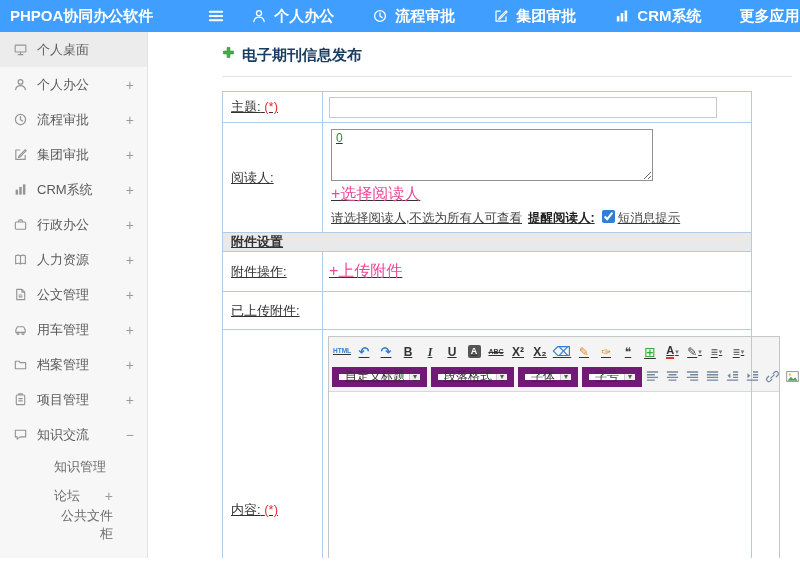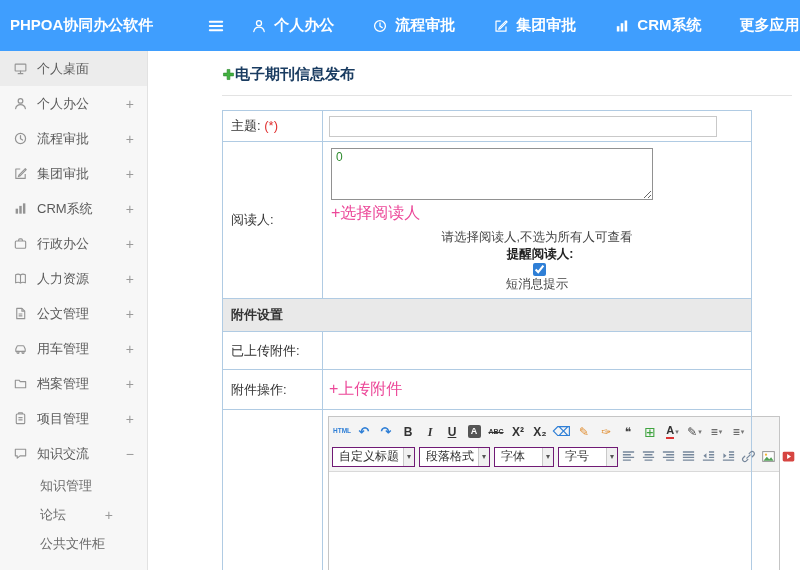--- a/index.html
+++ b/index.html
@@ -3,58 +3,58 @@
 <meta charset="utf-8">
 <style>
   * { box-sizing: border-box; }
   html,body { margin:0; padding:0; }
   body {
     width:800px; height:570px; overflow:hidden; background:#fff;
     font-family:"Liberation Sans","DejaVu Sans",sans-serif;
     -webkit-font-smoothing:antialiased;
   }
   
-  .topbar { height:51px; background:#3f9efe; display:flex; align-items:center; color:#fff; }
+  .topbar { height:32px; background:#3f9efe; display:flex; align-items:center; color:#fff; }
   .brand  { font-size:15px; font-weight:700; padding-left:10px; white-space:nowrap; }
   .menu-btn { margin-left:54px; display:flex; align-items:center; cursor:pointer; }
   .topnav { display:flex; align-items:center; margin-left:26px; gap:38px; }
   .nav-item { display:flex; align-items:center; gap:7px; font-size:15px; font-weight:600;
               color:#fff; text-decoration:none; cursor:pointer; white-space:nowrap; }
   .ic18 { width:18px; height:18px; color:#fff; }
   .ic16 { width:16px; height:16px; color:#fff; }
   
   .layout { display:flex; height:526px; }
   .sidebar { width:148px; flex:none; background:#f7f7f7; border-right:1px solid #e2e2e2; overflow:hidden; }
   .side-item { height:35px; display:flex; align-items:center; padding:0 13px; font-size:13px; color:#5a5a5a; cursor:pointer; }
   .side-item.active { background:#ececec; }
   .ic15 { width:15px; height:15px; color:#949494; flex:none; }
   .side-label { margin-left:9px; }
   .side-sign  { margin-left:auto; color:#9a9a9a; font-size:14px; }
-  .side-sub { height:29px; display:flex; align-items:center; padding:0 34px 0 40px; font-size:13px; color:#6b6b6b; cursor:pointer;text-align:right; }
+  .side-sub { height:29px; display:flex; align-items:center; padding:0 34px 0 54px; font-size:13px; color:#6b6b6b; cursor:pointer;text-align:right; }
   
   .content { flex:1; padding:14px 8px 0 74px; overflow:hidden; background:#fff; }
-  .page-head { display:flex; align-items:center; padding-bottom:11px; border-bottom:1px solid #e3e3e3; }
+  .page-head { display:flex; align-items:flex-start; gap:7px; padding-bottom:11px; border-bottom:1px solid #e3e3e3; }
   .ic13 { width:13px; height:13px; flex:none; }
   .page-title { font-size:15px; font-weight:700; color:#1a3c61; margin:0; }
   
   .form-table { border-collapse:collapse; table-layout:fixed; width:530px; margin-top:14px; }
-  .form-table td { border:1px solid #b0cbe3; font-size:13px; color:#333; vertical-align:middle; }
+  .form-table td { border:1px solid #b0cbe3; font-size:13px; color:#333; vertical-align:middle;text-decoration:underline; }
   .lbl { width:100px; padding:6px 8px; }
   .req { color:#e03030; font-style:normal; }
   .val-pad { padding:4px 6px; }
   .subject-input { width:388px; height:21px; border:1px solid #c9c9c9; outline:none; padding:0 4px; font-size:13px; font-family:inherit; }
   .readers-cell { padding:6px 8px 5px; }
   .readers-box { width:322px; height:52px; border:1px solid #919191; color:#2e8b2e; font-size:12px;
                  padding:1px 4px; resize:both; font-family:inherit; display:block; background:#fff; }
   .lnk { color:#ec4899; text-decoration:none; font-size:16px; cursor:pointer; }
   .sel-line { margin-top:3px; }
-  .hint-line { margin-top:5px; display:flex; align-items:center; font-size:12.5px; color:#444; white-space:nowrap;flex-direction:column; }
+  .hint-line { margin-top:5px; display:flex; align-items:flex-start; font-size:12.5px; color:#444; white-space:nowrap; }
   .remind { margin-left:6px; color:#222; font-weight:700; }
   .cb { margin:0 3px 0 7px; width:13px; height:13px; accent-color:#2f7fd6; }
-  .section { background:#e9e9e9; font-weight:700; padding:7px 8px; color:#333; }
+  .section { background:#e9e9e9; font-weight:700; padding:0 8px; color:#333; }
   .h38 { height:38px; }
   .h40 { height:40px; }
   
   .editor-cell { padding:6px 0 6px 5px; vertical-align:top; }
   .editor  { width:452px; border:1px solid #c5c5c5; background:#fff; }
   .toolbar { background:#f4f4f4; border-bottom:1px solid #d9d9d9; padding:2px 3px; }
   .tb-row  { display:flex; align-items:center; gap:1px; height:25px; flex-wrap:nowrap; }
   .tbtn { display:inline-flex; align-items:center; justify-content:center; min-width:21px; height:21px;
           cursor:pointer; border-radius:2px; flex:none; }
   .tbtn-sm { min-width:17px; }
@@ -67,21 +67,21 @@
   .t-under .tg { text-decoration:underline; font-weight:600; font-size:12px; }
   .t-hl .tg    { background:#555; color:#fff; width:13px; height:13px; line-height:13px; font-size:9px;
                  border-radius:2px; font-weight:700; display:inline-block; text-align:center; }
   .t-strike .tg{ text-decoration:line-through; font-size:7px; font-weight:700; }
   .t-small .tg { font-size:12px; font-weight:600; }
   .t-redline .tg { border-bottom:2px solid #d33; font-weight:700; font-size:11px; padding-bottom:1px; }
   .t-green .tg { color:#3fa43f; font-size:14px; }
   .t-orange .tg{ color:#e08c2e; font-size:12px; }
   .t-dark .tg  { color:#444; font-size:12px; }
   .tb-grp { display:flex; align-items:center; gap:3px; }
-  .tsel { display:inline-flex; align-items:center; height:20px; border:1px solid #701a75; background:#fff;
+  .tsel { display:inline-flex; align-items:center; height:20px; border:7px solid #701a75; background:#fff;
           cursor:pointer; margin-right:1px; flex:none; }
   .tsel-label { font-size:12px; color:#333; padding:0 4px 0 6px; white-space:nowrap; }
   .tsel-caret { font-size:8px; color:#555; border-left:1px solid #c9c9c9; padding:0 3px; height:100%;
                 display:flex; align-items:center; background:#f0f0f0; }
   .w-76 { min-width:76px; justify-content:space-between; }
   .w-66 { min-width:66px; justify-content:space-between; }
   .w-60 { min-width:60px; justify-content:space-between; }
   .ic14 { width:15px; height:15px; color:#76879b; }
   .c-link { color:#3a7fd0; }
   .edit-area { height:290px; background:#fff; cursor:text; }
@@ -429,33 +429,33 @@
               <span>短消息提示</span>
             </div>
           </td>
         </tr>
 
         <tr>
           <td colspan="2" class="section">附件设置</td>
         </tr>
 
         <tr>
+          <td class="lbl h40">
+            <span>附件操作:</span>
+          </td>
+          <td class="val-pad">
+            <a class="lnk">+上传附件</a>
+          </td>
+        </tr>
+
+        <tr>
           <td class="lbl h38">
             <span>已上传附件:</span>
           </td>
           <td class="val-pad"></td>
-        </tr>
-
-        <tr>
-          <td class="lbl h40">
-            <span>附件操作:</span>
-          </td>
-          <td class="val-pad">
-            <a class="lnk">+上传附件</a>
-          </td>
         </tr>
 
         <tr>
           <td class="lbl">
             <span>内容:</span>
             <em class="req">(*)</em>
           </td>
           <td class="editor-cell">
             <div class="editor">
               <div class="toolbar">

